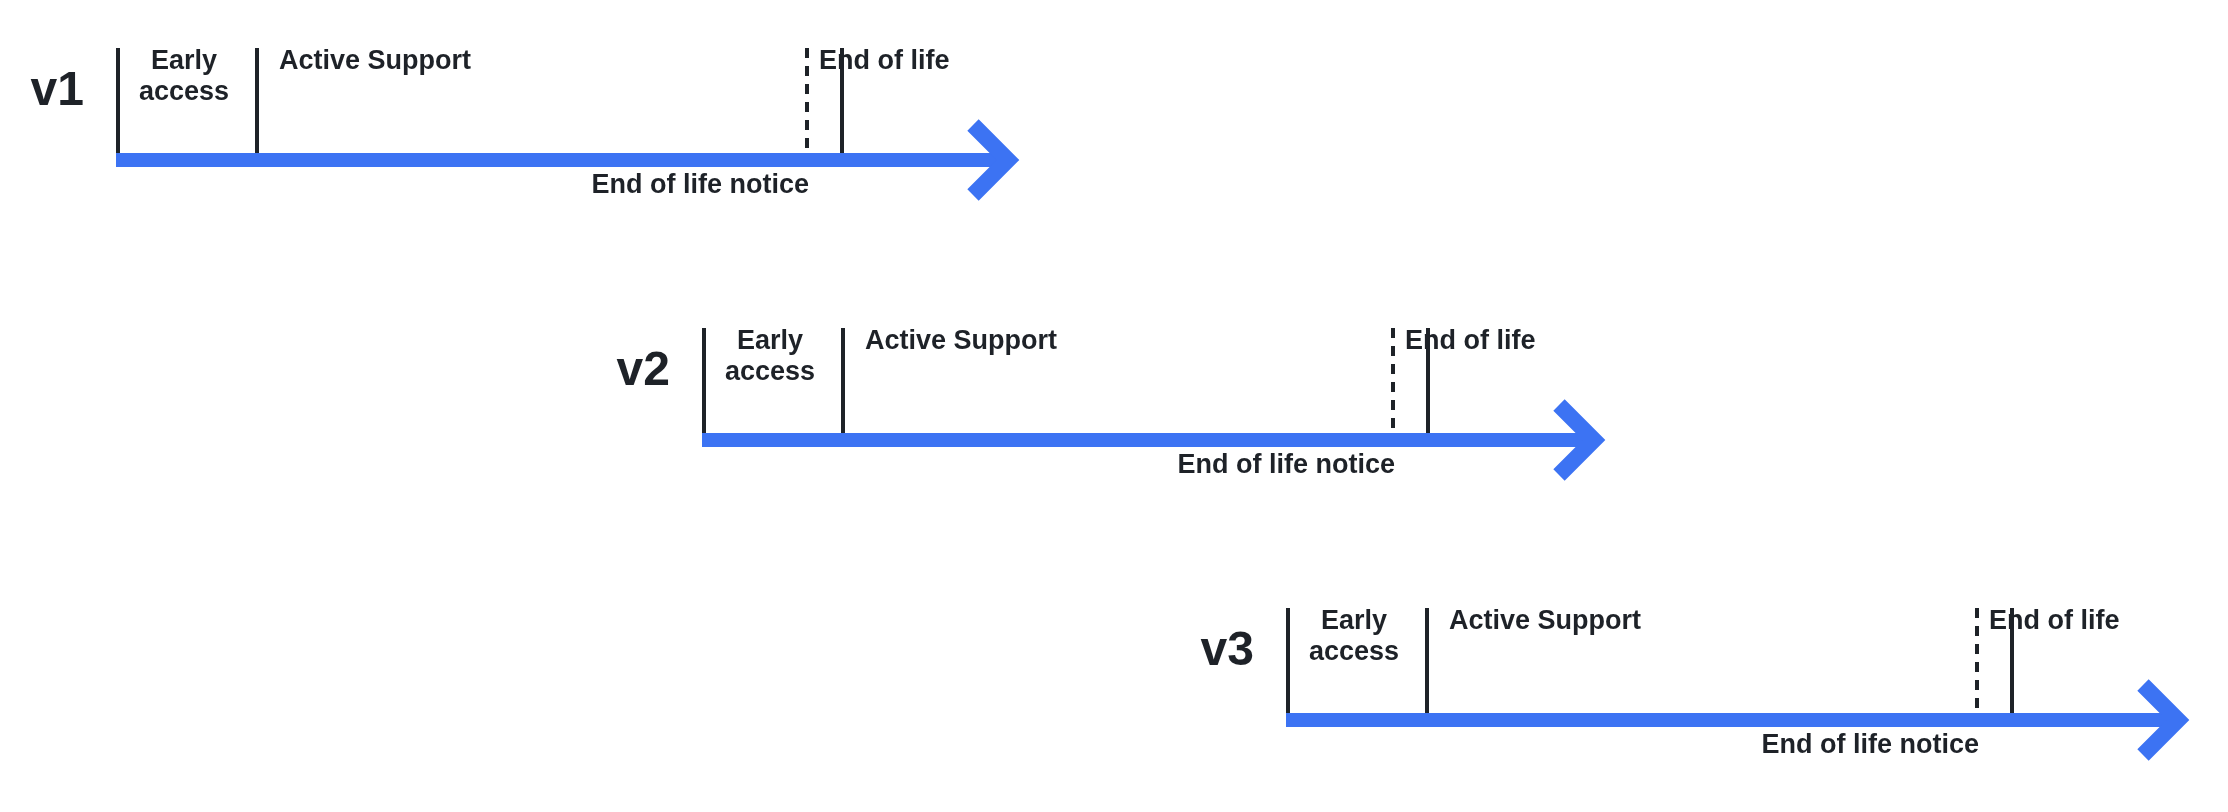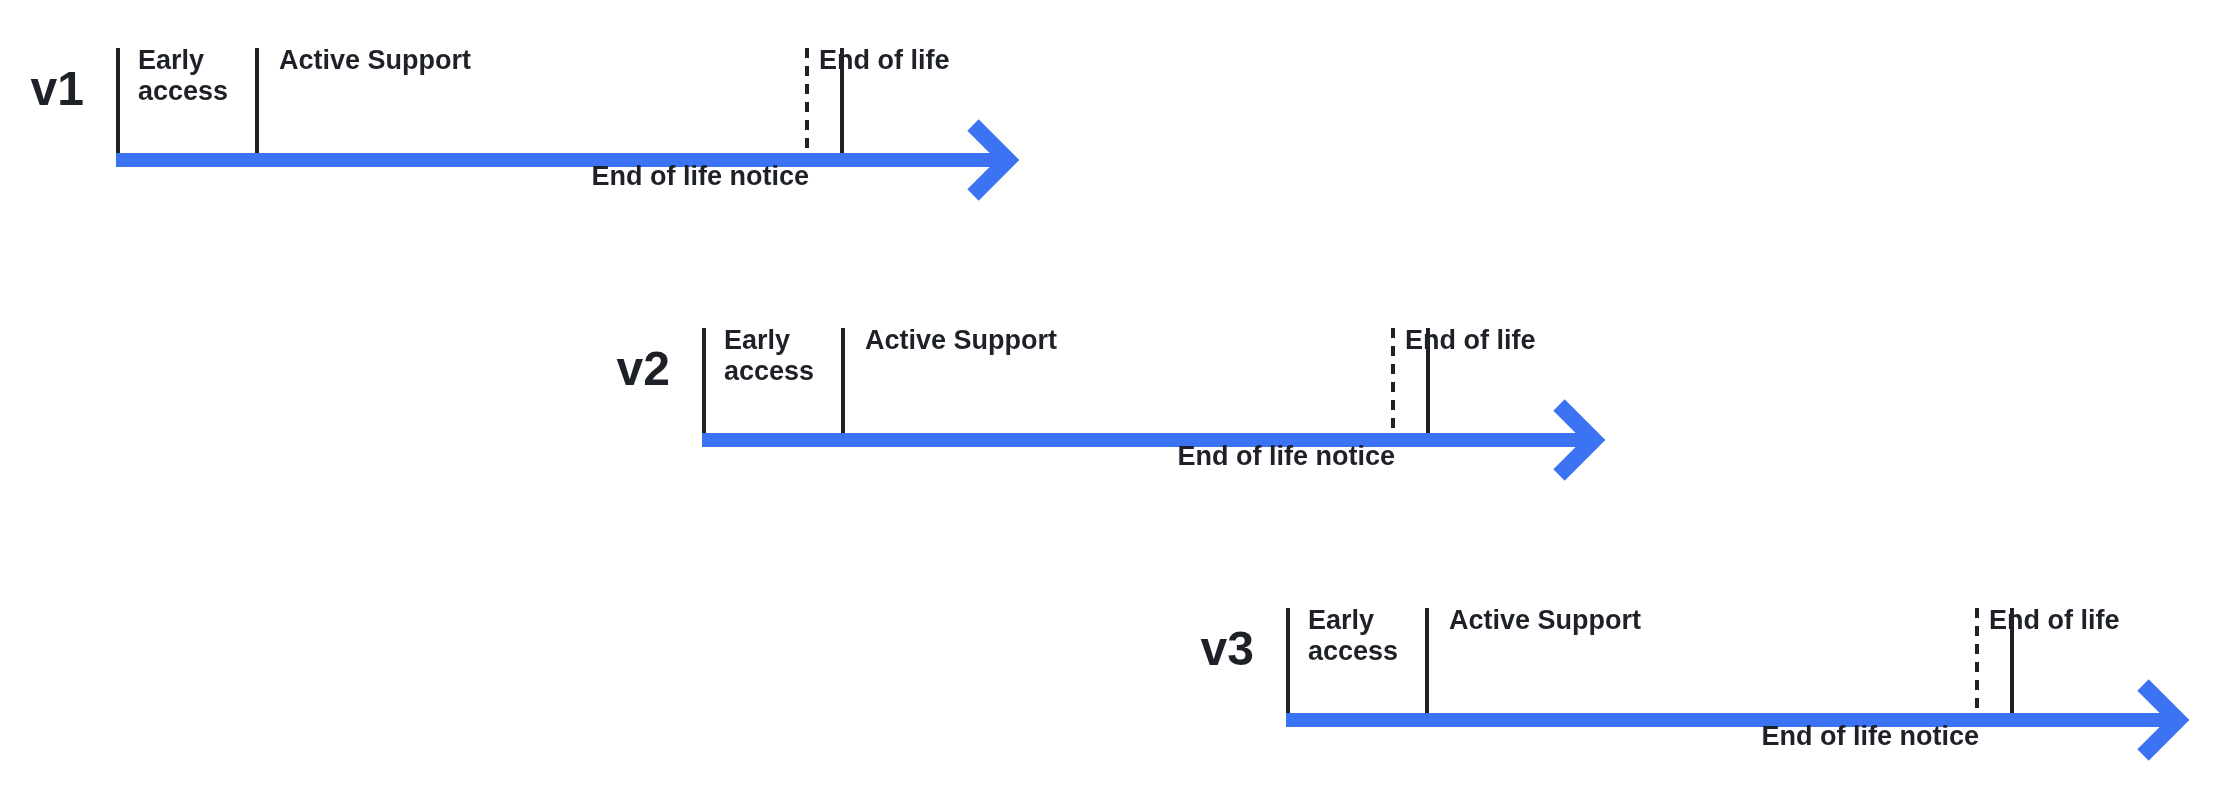--- a/index.html
+++ b/index.html
@@ -28,36 +28,37 @@
   }
   .lbl {
     position: absolute;
     font-weight: 700;
     font-size: 27px;
     line-height: 31px;
     color: #1E2228;
     white-space: nowrap;
   }
   .lbl-early {
-    left: 20px;
+    left: 10px;
     top: -3px;
     width: 112px;
     white-space: normal;
+    text-align: center;
   }
   .lbl-active {
     left: 161px;
     top: -3px;
   }
   .lbl-eol {
     left: 701px;
     top: -3px;
   }
   .lbl-notice {
     left: 441px;
-    top: 113px;
+    top: 121px;
     width: 250px;
     text-align: right;
   }
   .v-label {
     position: absolute;
     left: -160px;
     top: 15px;
     width: 126px;
     text-align: right;
     font-weight: 700;

